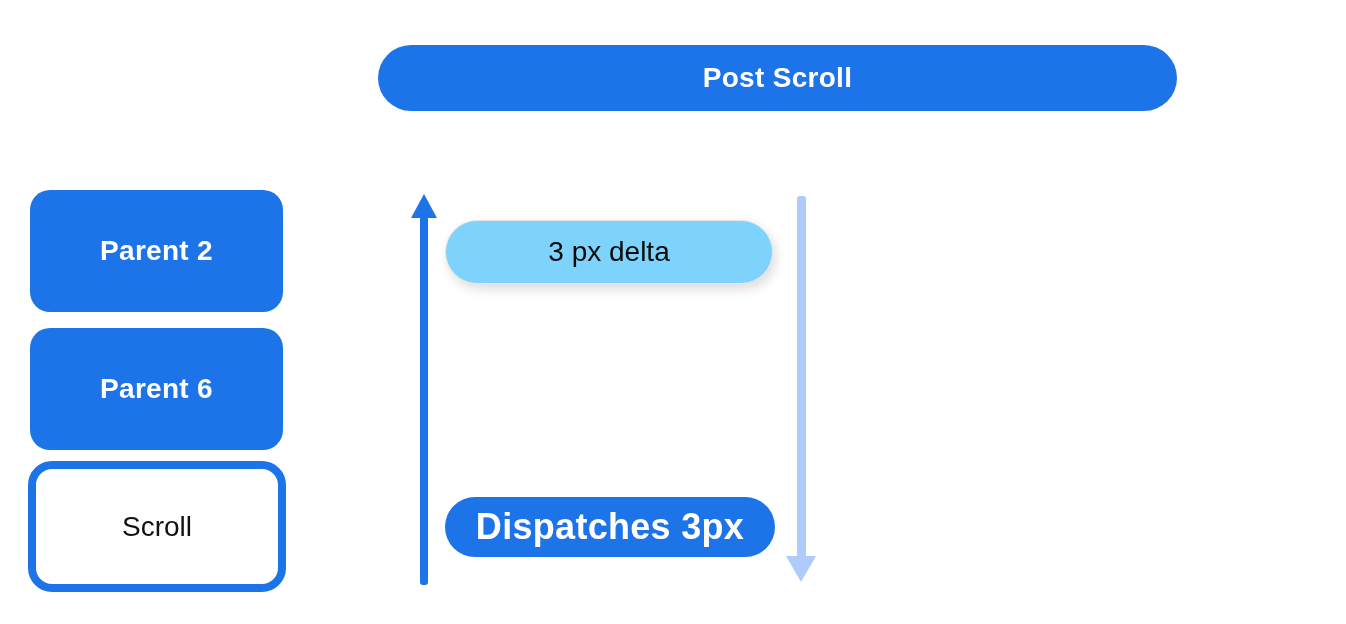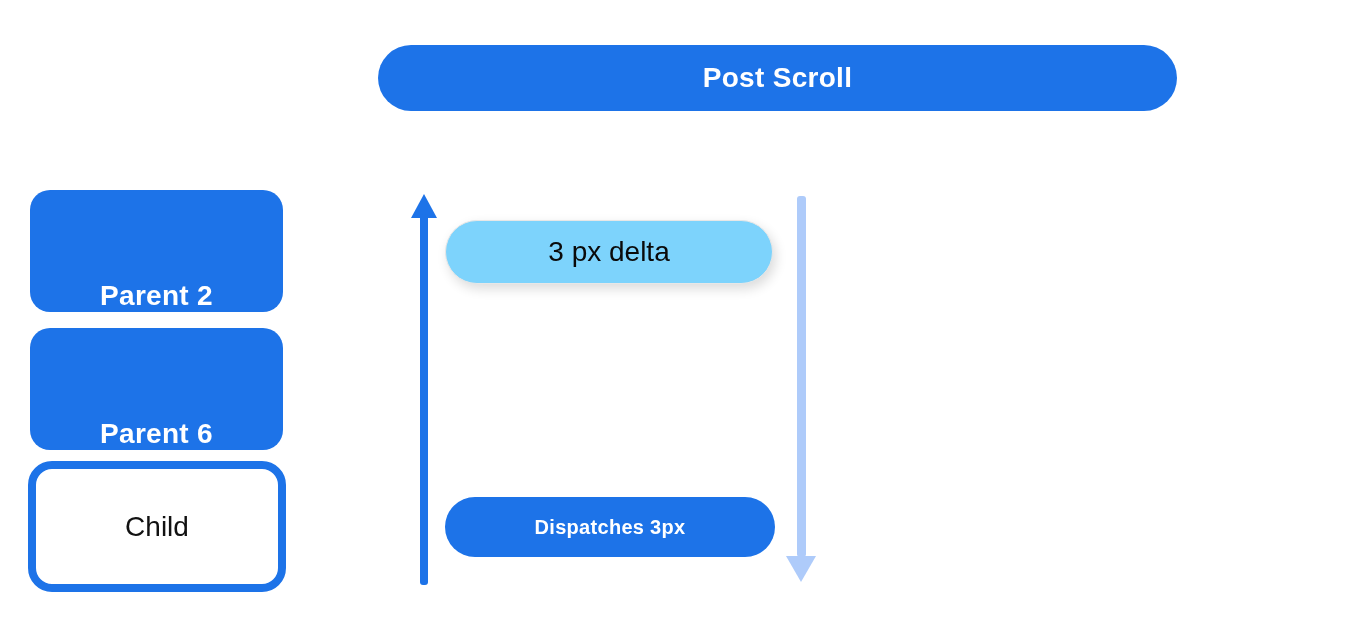--- a/index.html
+++ b/index.html
@@ -41,21 +41,20 @@
     width: 253px; height: 122px;
     border-radius: 20px;
     display: flex; align-items: center; justify-content: center;
     font-size: 28px;
   }
   .node.filled {
     background: var(--primary-blue);
     color: var(--text-on-blue);
     font-weight: 700;
     letter-spacing: 0.3px;
-    align-items: flex-end;
   }
   .node-parent2 { left: 30px; top: 190px; }
   .node-parent1 { left: 30px; top: 328px; }
   .node-child {
     left: 28px; top: 461px;
     width: 258px; height: 131px;
     background: var(--background);
     border: 8px solid var(--primary-blue);
     border-radius: 24px;
     color: var(--text-dark);
@@ -107,21 +106,21 @@
     font-size: 28px; font-weight: 500;
   }
   .dispatch-pill {
     position: absolute;
     left: 445px; top: 497px;
     width: 330px; height: 60px;
     border-radius: 30px;
     background: var(--primary-blue);
     display: flex; align-items: center; justify-content: center;
     color: var(--text-on-blue);
-    font-size: 20px; font-weight: 700;
+    font-size: 36px; font-weight: 700;
     letter-spacing: 0.3px;
   }
 </style>
 </head>
 <body>
 
 <div class="canvas">
 
   <div class="post-scroll-bar">
     <span>Post Scroll</span>
@@ -129,21 +128,21 @@
 
   <div class="node filled node-parent2">
     <span>Parent 2</span>
   </div>
 
   <div class="node filled node-parent1">
     <span>Parent 6</span>
   </div>
 
   <div class="node node-child">
-    <span>Child</span>
+    <span>Scroll</span>
   </div>
 
   <div class="arrow arrow-up">
     <span class="head"></span>
     <span class="shaft"></span>
   </div>
 
   <div class="arrow arrow-down">
     <span class="shaft"></span>
     <span class="head"></span>

